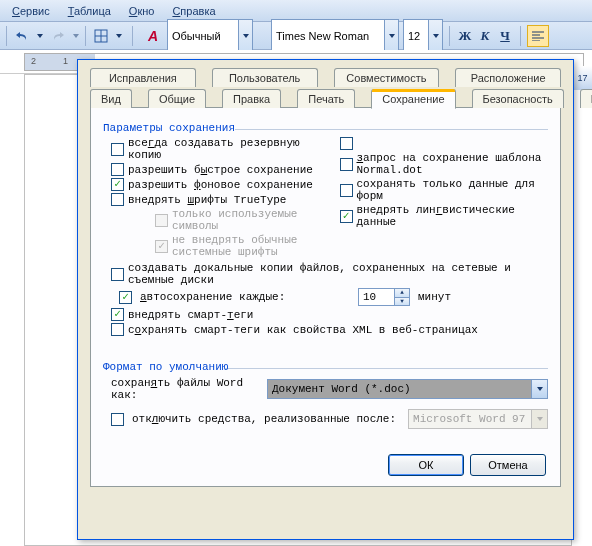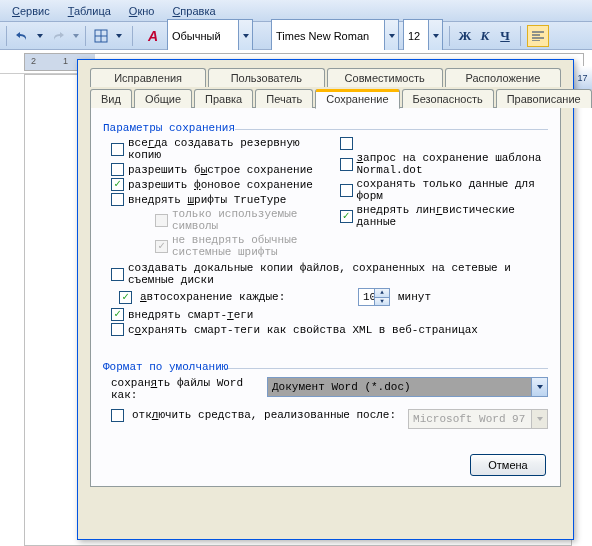--- a/index.html
+++ b/index.html
@@ -191,21 +191,21 @@
   .title-btn.help { background: linear-gradient(#7aa8f0,#3a78d8); color:#fff; }
   .title-btn.close { background: linear-gradient(#f08060,#d04020); color:#fff; }
 
   .dialog-body {
     padding: 8px 12px 12px 12px;
   }
 
   
   .tabrow {
     display: flex;
-    gap: 2px;
+    gap: 16px;
     position: relative;
     z-index: 1;
     align-items: center;
   }
   .tabrow.top { margin-bottom: 0; }
   .tabrow.bottom { margin-top: 2px; margin-bottom: 0; }
   .tab {
     border: 1px solid #919b9c;
     border-bottom: none;
     background: #f5f4ea;
@@ -295,21 +295,21 @@
   .u { text-decoration: underline; }
 
   .autosave-row {
     display: flex;
     align-items: center;
     gap: 8px;
     margin-left: 8px;
     padding: 1px 8px;
   }
   .spin {
-    width: 32px; height: 18px;
+    width: 52px; height: 18px;
     border: 1px solid #7a9bc7;
     background: #fff;
     display: flex;
     align-items: center;
     position: relative;
     font-size: 11px;
     padding-left: 4px;
   }
   .spin .arrows {
     position: absolute;
@@ -325,20 +325,21 @@
     display: flex;
     align-items: center;
     justify-content: center;
     font-size: 6px;
     color: #1a3b6e;
   }
   .spin .arrows div:first-child { border-bottom: 1px solid #7a9bc7; }
 
   .format-row {
     display: flex;
+    align-items: center;
     gap: 8px;
     margin-left: 8px;
     padding: 2px 0;
   }
   .format-row label { width: 148px; }
   .combo {
     flex: 1;
     height: 20px;
     border: 1px solid #7a9bc7;
     background: #a3a3a3;
@@ -592,18 +593,19 @@
           <div class="combo disabled" style="flex:1;margin-left:4px">
             <span>Microsoft Word 97</span>
             <div class="arrow">
                 <div class="arrow-down disabled"></div>
               </div>
           </div>
         </div>
       </div>
 
       <div class="dialog-buttons">
+        <div class="dlg-btn default">ОК</div>
         <div class="dlg-btn">Отмена</div>
       </div>
 
     </div>
   </div>
 </div>
 
 </body></html>

